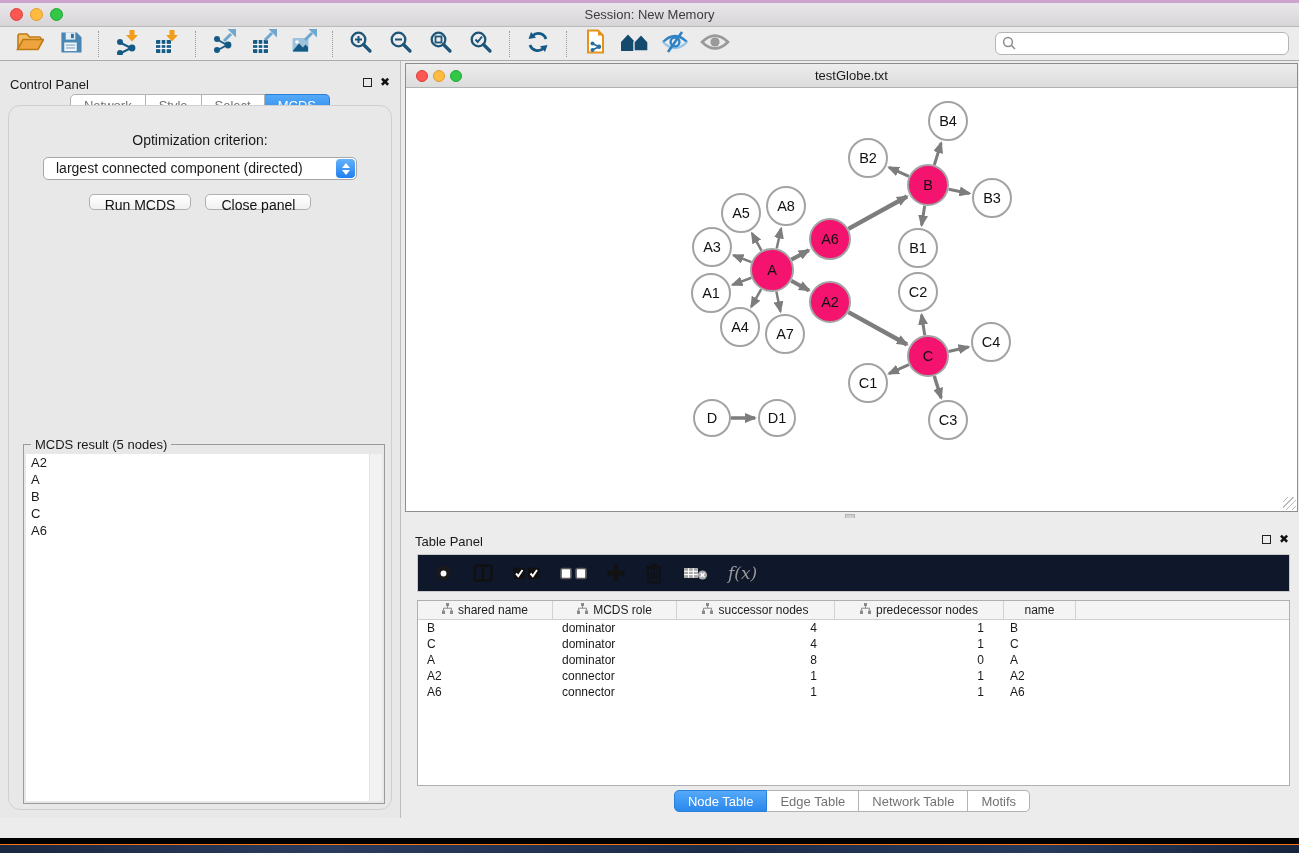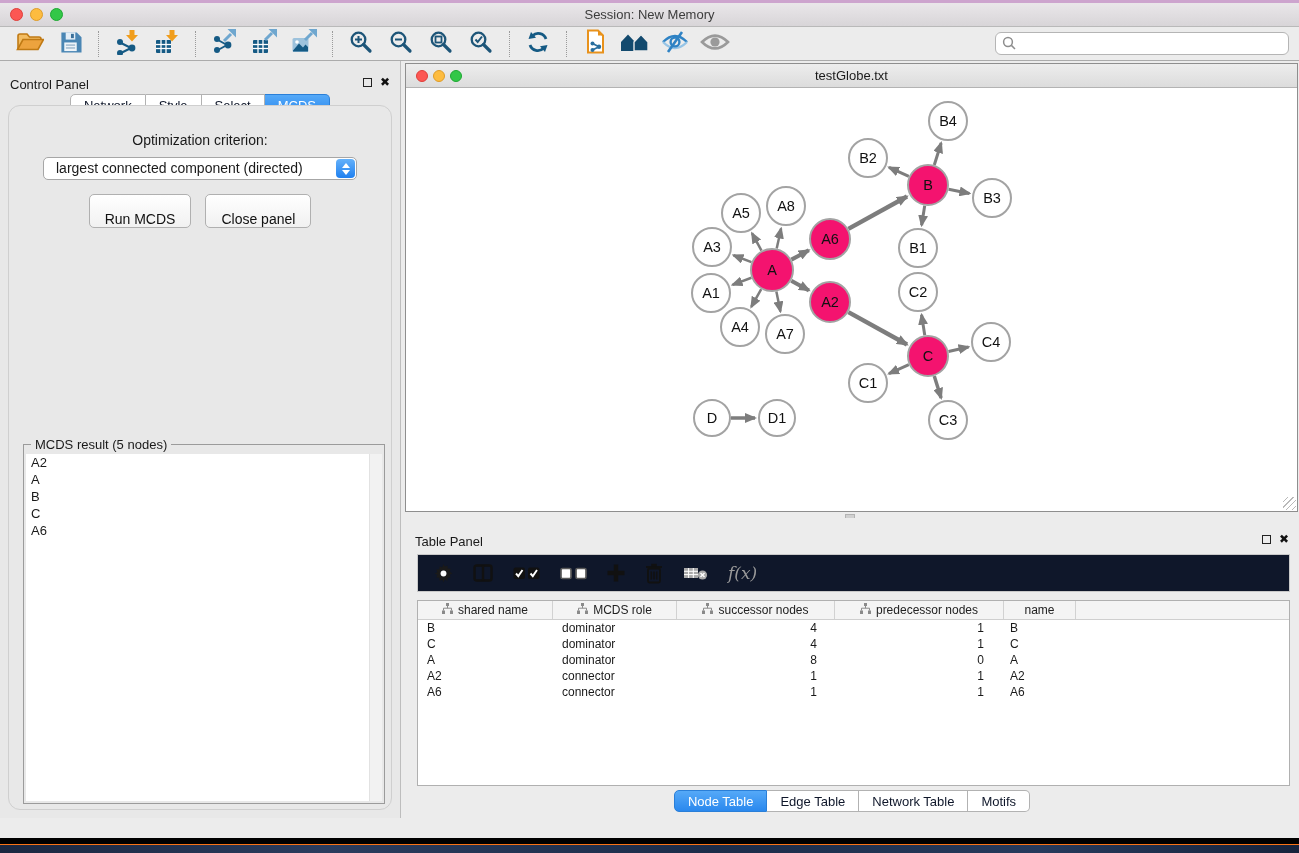--- a/index.html
+++ b/index.html
@@ -30,34 +30,34 @@
 
   
   .control-panel { position:absolute; left:0; top:61px; width:401px; height:757px; background:#e8e8e8; border-right:1px solid #bdbdbd; }
   .panel-header { position:absolute; left:0; top:8px; width:100%; height:28px; }
   .panel-title { position:absolute; left:10px; top:8px; font-size:13px; color:#1a1a1a; }
   .win-ctrls { position:absolute; right:10px; top:8px; display:flex; gap:8px; align-items:center; }
   .float-box { width:9px; height:9px; border:1.6px solid #222; }
   .close-x { font-size:12px; font-weight:bold; color:#111; line-height:10px; font-family:"DejaVu Sans", sans-serif; }
 
   .seg { display:inline-flex; }
-  .seg .tab { background:#fff; border:1px solid #b2b2b2; border-left:none; padding:3px 13px; font-size:13px; color:#0f172a; height:22px; line-height:15px; cursor:default; }
+  .seg .tab { background:#fff; border:1px solid #b2b2b2; border-left:none; padding:3px 13px; font-size:13px; color:#737373; height:22px; line-height:15px; cursor:default; }
   .seg .tab:first-child { border-left:1px solid #b2b2b2; border-radius:5px 0 0 5px; }
   .seg .tab:last-child { border-radius:0 5px 5px 0; }
   .seg .tab.active { background:linear-gradient(#55a9f8,#2a88ee); border-color:#2a7fd8; color:#fff; }
   .cp-tabs { position:absolute; left:0; top:33px; width:100%; display:flex; justify-content:center; }
 
   .cp-content { position:absolute; left:8px; right:8px; top:44px; bottom:8px; border:1px solid #cfcfcf; border-radius:12px; background:#e8e8e8; }
   .opt-label { position:absolute; left:0; right:0; top:26px; text-align:center; font-size:14px; }
   .dropdown { position:absolute; left:34px; top:51px; width:314px; height:23px; background:#fff; border:1px solid #a6a6a6; border-radius:5px; font-size:14px; line-height:21px; padding-left:12px; white-space:nowrap; overflow:hidden; }
   .stepper { position:absolute; right:1px; top:1px; width:19px; height:19px; border-radius:4px; background:linear-gradient(#64b1fa,#1f80f0); display:flex; flex-direction:column; align-items:center; justify-content:center; gap:2px; }
   .stepper .up { width:0; height:0; border-left:4px solid transparent; border-right:4px solid transparent; border-bottom:5px solid #fff; }
   .stepper .down { width:0; height:0; border-left:4px solid transparent; border-right:4px solid transparent; border-top:5px solid #fff; }
   .btn-row { position:absolute; left:0; right:0; top:88px; display:flex; justify-content:center; gap:14px; }
-  .mac-btn { background:linear-gradient(#ffffff,#f1f1f1); border:1px solid #b0b0b0; border-radius:5px; font-size:14px; height:16px; padding:16px 15px; color:#111; font-family:"Liberation Sans", sans-serif; }
+  .mac-btn { background:linear-gradient(#ffffff,#f1f1f1); border:1px solid #b0b0b0; border-radius:5px; font-size:14px; height:16px; padding:2px 15px; color:#111; font-family:"Liberation Sans", sans-serif; }
 
   .groupbox { position:absolute; left:6px; right:6px; top:338px; bottom:5px; border:1px solid #9b9b9b;margin-left:8px; }
   .legend { position:absolute; top:-8px; left:7px; background:#e8e8e8; padding:0 4px; font-size:13px; }
   .result-list { position:absolute; left:2px; right:2px; top:9px; bottom:2px; background:#fff; font-size:13px; }
   .result-item { padding:1px 0 1px 5px; line-height:15px; }
   .scroll-strip { position:absolute; right:2px; top:9px; bottom:2px; width:13px; background:#f2f2f2; border-left:1px solid #e2e2e2; }
 
   
   .right-area { position:absolute; left:405px; top:61px; width:894px; height:757px; }
 

